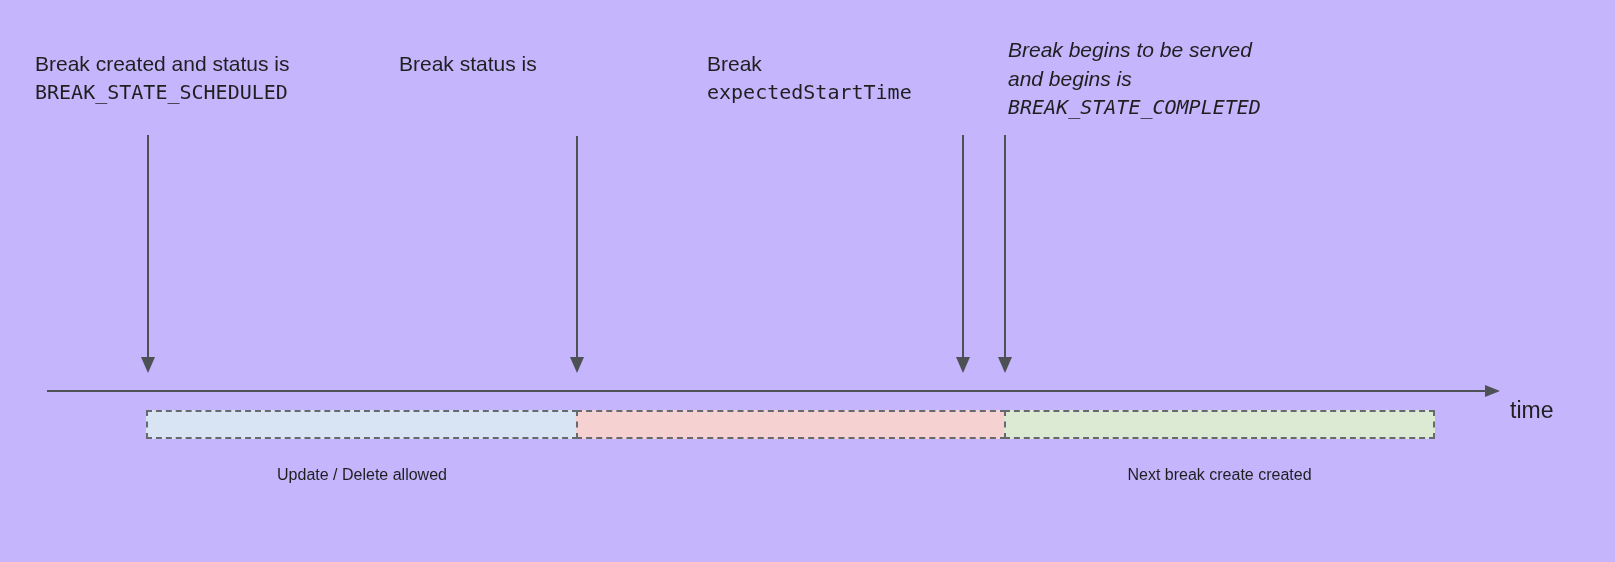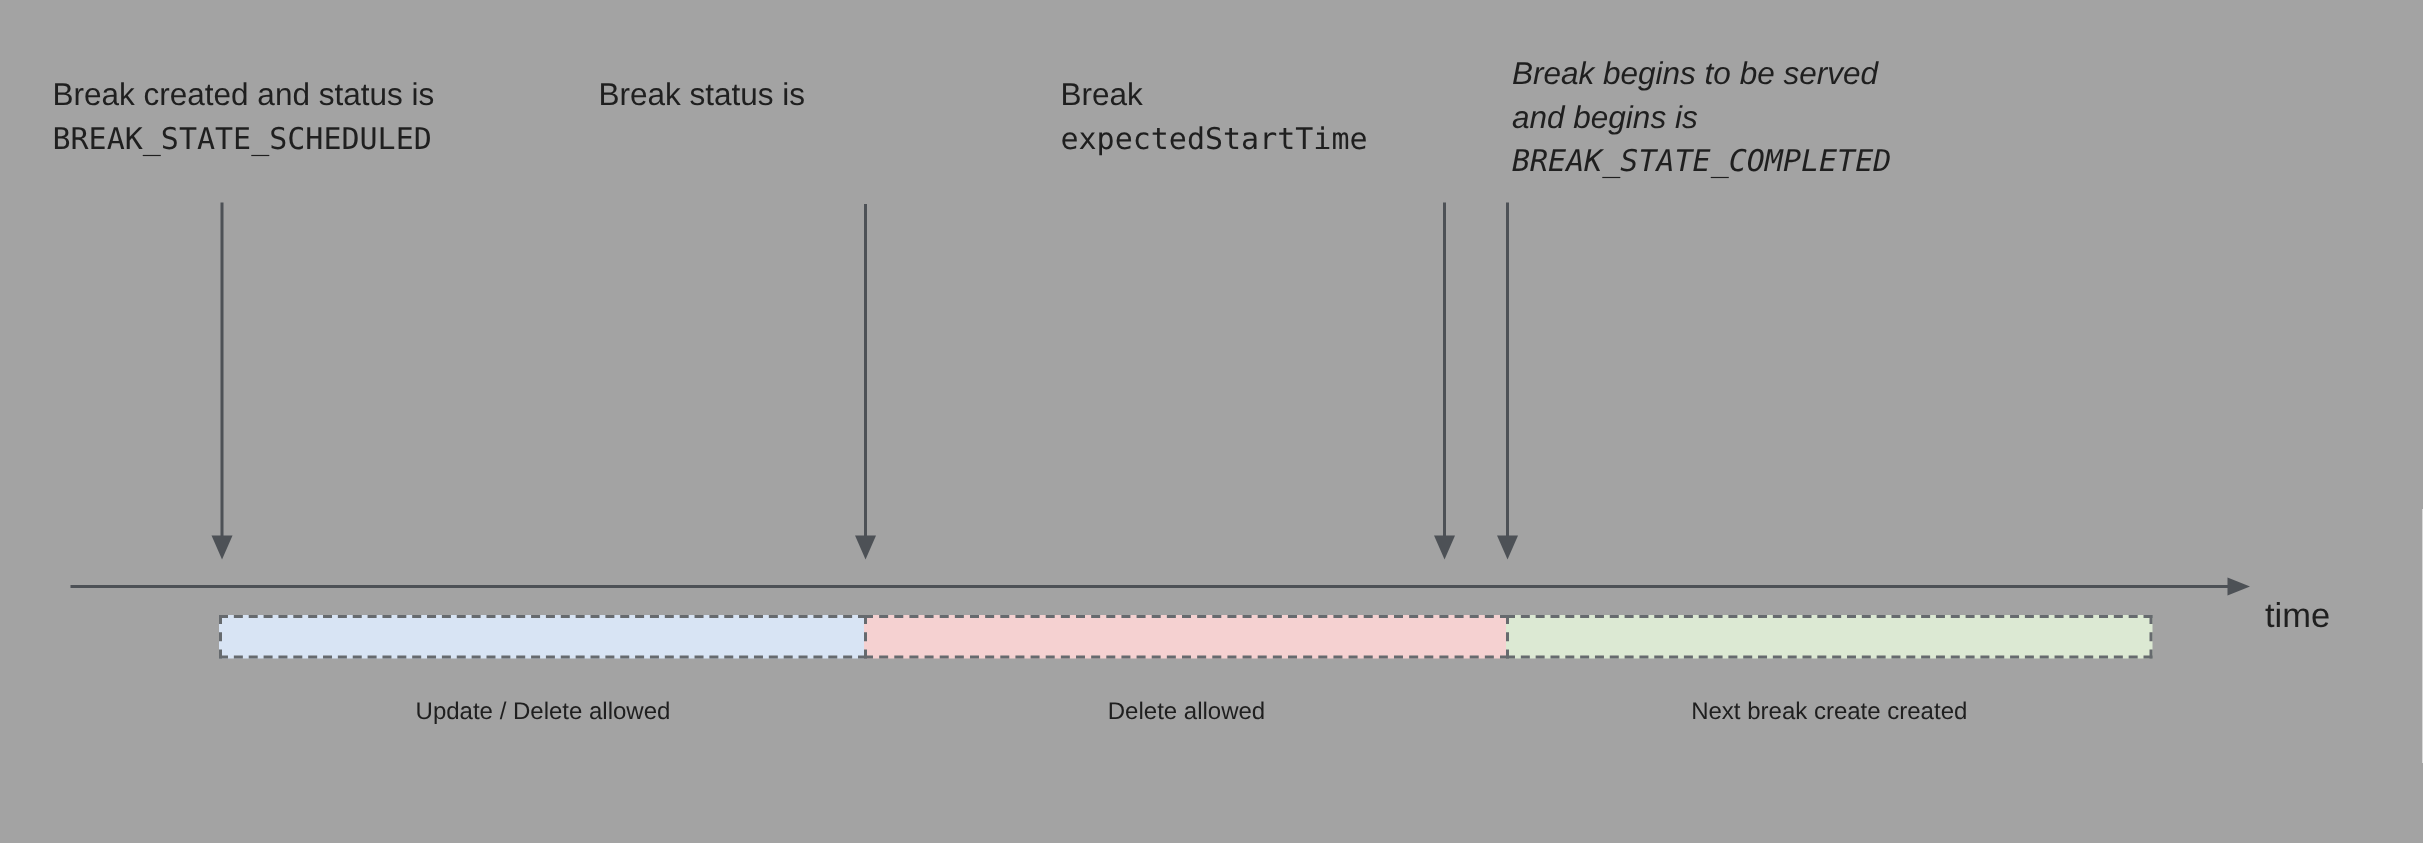--- a/index.html
+++ b/index.html
@@ -1,20 +1,20 @@
 <!DOCTYPE html>
 <html><head>
 <meta charset="utf-8">
 <style>
   html, body { margin: 0; padding: 0; background: #ffffff; }
   .canvas {
     position: relative;
     width: 1615px;
     height: 562px;
-    background: #a3a3a3;
+    background: #c4b5fd;
     overflow: hidden;
     font-family: "Liberation Sans", sans-serif;
     color: #1f1f1f;
   }
   .annotation { position: absolute; }
   .annotation .sans {
     font-family: "Liberation Sans", sans-serif;
     font-size: 21px;
     line-height: 29px;
     white-space: nowrap;
@@ -120,16 +120,15 @@
 
   <div class="h-line"></div>
   <div class="h-head"></div>
   <div class="time-label">time</div>
 
   <div class="segment" style="left: 146px; width: 432px; background-color: rgb(216, 228, 244);"></div>
   <div class="segment" style="left: 576px; width: 430px; background-color: rgb(245, 209, 209);"></div>
   <div class="segment" style="left: 1004px; width: 431px; background-color: rgb(220, 233, 211);"></div>
 
   <div class="seg-label" style="left:146px; width:432px;">Update / Delete allowed</div>
-  <div class="seg-label" style="left:576px; width:430px;">Delete allowed</div>
   <div class="seg-label" style="left:1004px; width:431px;">Next break create created</div>
 
 </div>
 
 </body></html>

